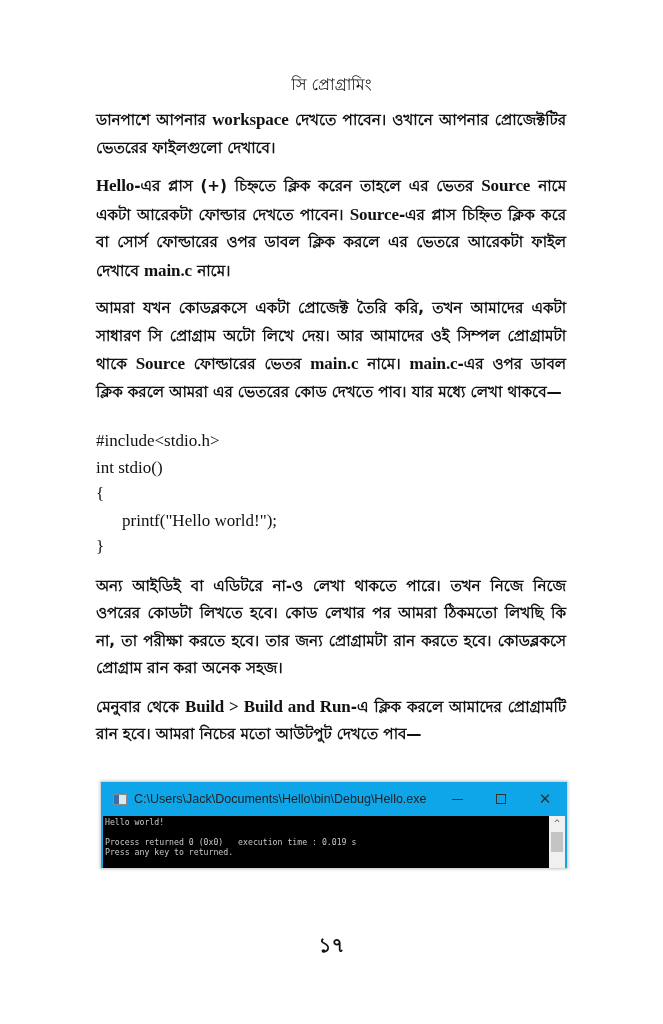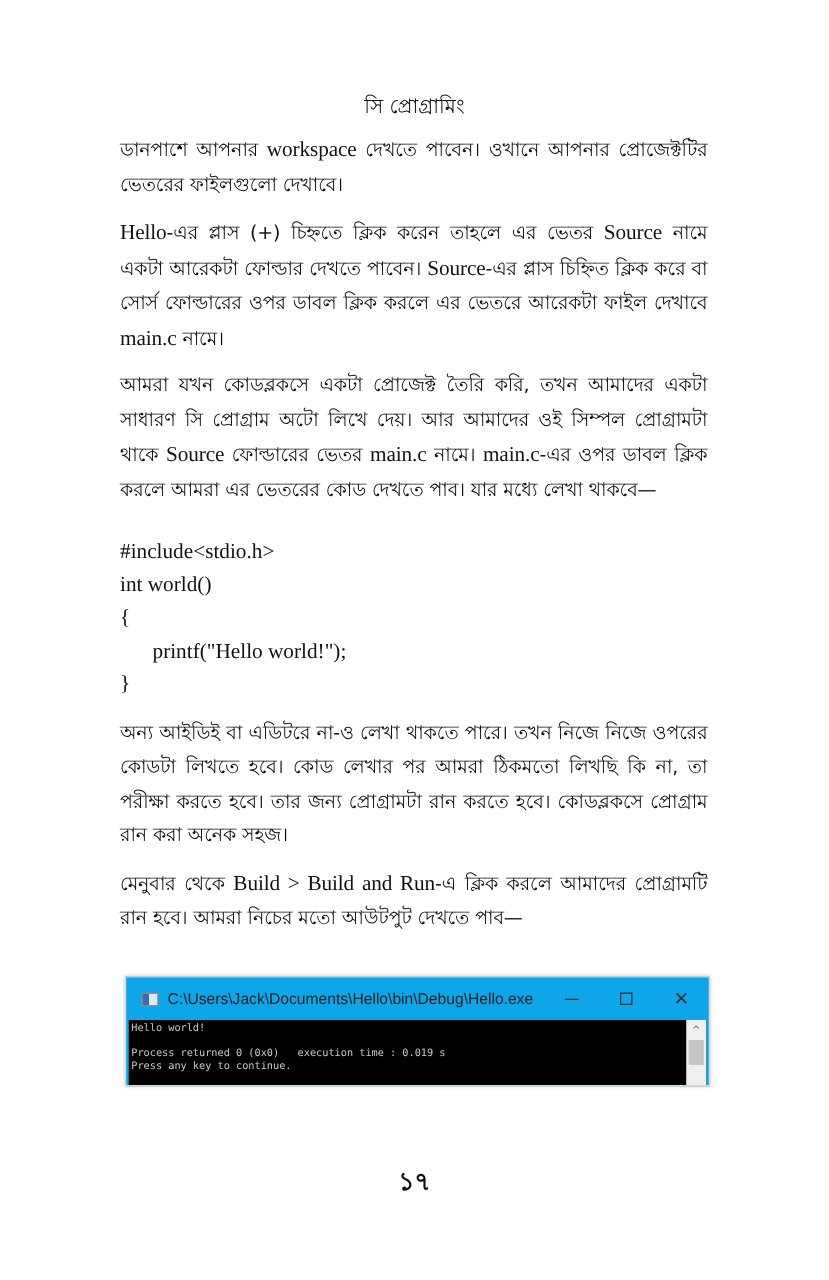--- a/index.html
+++ b/index.html
@@ -30,20 +30,21 @@
       top: 106px;
       width: 470px;
     }
     .para {
       font-family: "DejaVu Sans", sans-serif;
       font-size: 15.2px;
       line-height: 27.5px;
       text-align: justify;
       margin: 0 0 10px 0;
       letter-spacing: -0.1px;
+      font-weight: bold;
     }
     .para .latin {
       font-family: "Liberation Serif", "DejaVu Serif", serif;
       font-size: 17px;
     }
     .code-block {
       margin: 22px 0 12px 0;
       font-family: "Liberation Serif", "DejaVu Serif", serif;
       font-size: 17px;
       line-height: 26.5px;
@@ -157,21 +158,21 @@
   <p class="para">
     <span class="latin">Hello</span><span>-এর প্লাস (+) চিহ্নতে ক্লিক করেন তাহলে এর ভেতর </span><span class="latin">Source</span><span> নামে একটা আরেকটা ফোল্ডার দেখতে পাবেন। </span><span class="latin">Source</span><span>-এর প্লাস চিহ্নিত ক্লিক করে বা সোর্স ফোল্ডারের ওপর ডাবল ক্লিক করলে এর ভেতরে আরেকটা ফাইল দেখাবে </span><span class="latin">main.c</span><span> নামে।</span>
   </p>
 
   <p class="para">
     <span>আমরা যখন কোডব্লকসে একটা প্রোজেক্ট তৈরি করি, তখন আমাদের একটা সাধারণ সি প্রোগ্রাম অটো লিখে দেয়। আর আমাদের ওই সিম্পল প্রোগ্রামটা থাকে </span><span class="latin">Source</span><span> ফোল্ডারের ভেতর </span><span class="latin">main.c</span><span>  নামে। </span><span class="latin">main.c</span><span>-এর ওপর ডাবল ক্লিক করলে আমরা এর ভেতরের কোড দেখতে পাব। যার মধ্যে লেখা থাকবে—</span>
   </p>
 
   <div class="code-block">
     <div class="code-line">#include&lt;stdio.h&gt;</div>
-    <div class="code-line">int world()</div>
+    <div class="code-line">int stdio()</div>
     <div class="code-line">{</div>
     <div class="code-line indent">printf("Hello world!");</div>
     <div class="code-line">}</div>
   </div>
 
   <p class="para">
     <span>অন্য আইডিই বা এডিটরে না-ও লেখা থাকতে পারে। তখন নিজে নিজে ওপরের কোডটা লিখতে হবে। কোড লেখার পর আমরা ঠিকমতো লিখছি কি না, তা পরীক্ষা করতে হবে। তার জন্য প্রোগ্রামটা রান করতে হবে। কোডব্লকসে প্রোগ্রাম রান করা অনেক সহজ।</span>
   </p>
 
   <p class="para">
@@ -185,21 +186,21 @@
     <span class="title-text">C:\Users\Jack\Documents\Hello\bin\Debug\Hello.exe</span>
     <span class="win-btn btn-min">
         <span></span>
       </span>
     <span class="win-btn btn-max">
         <span></span>
       </span>
     <span class="win-btn btn-close">✕</span>
   </div>
   <div class="console-body">
-    <div class="console-text"><div>Hello world!</div><div>​</div><div>Process returned 0 (0x0)   execution time : 0.019 s</div><div>Press any key to continue.</div></div>
+    <div class="console-text"><div>Hello world!</div><div>​</div><div>Process returned 0 (0x0)   execution time : 0.019 s</div><div>Press any key to returned.</div></div>
     <div class="scrollbar">
       <div class="scroll-up">^</div>
       <div class="scroll-thumb"></div>
     </div>
   </div>
 </div>
 
 <div class="page-number">১৭</div>
 
 </body></html>

